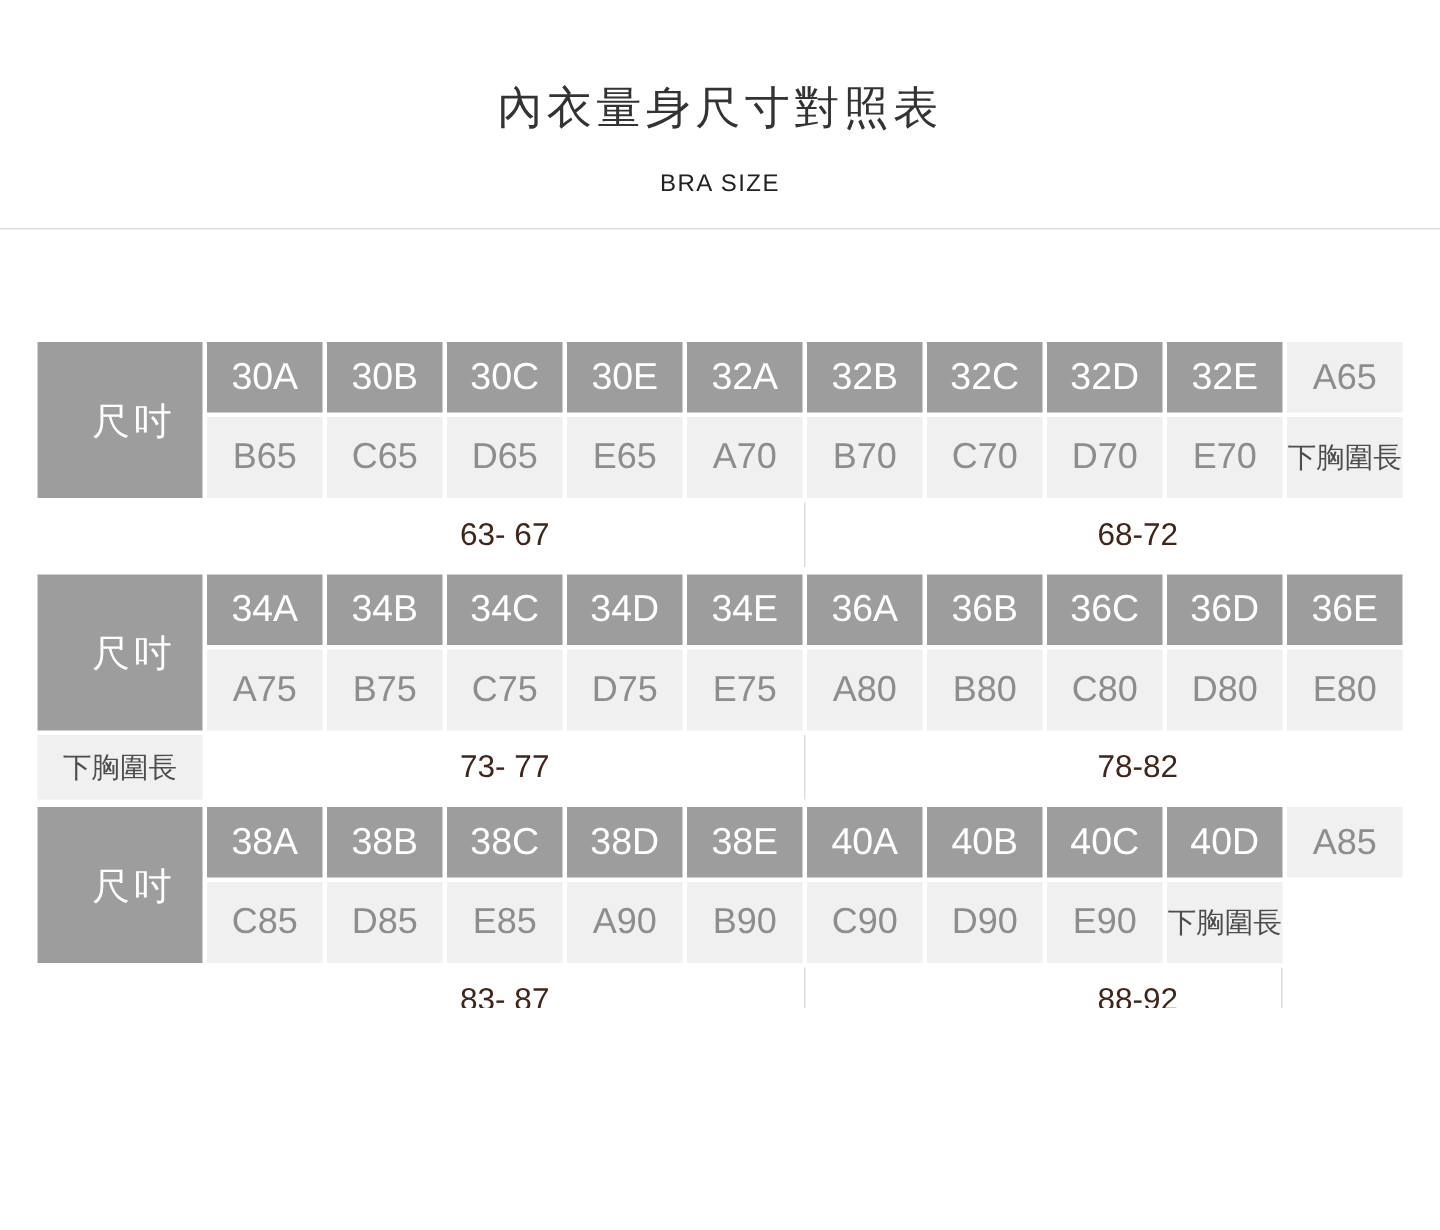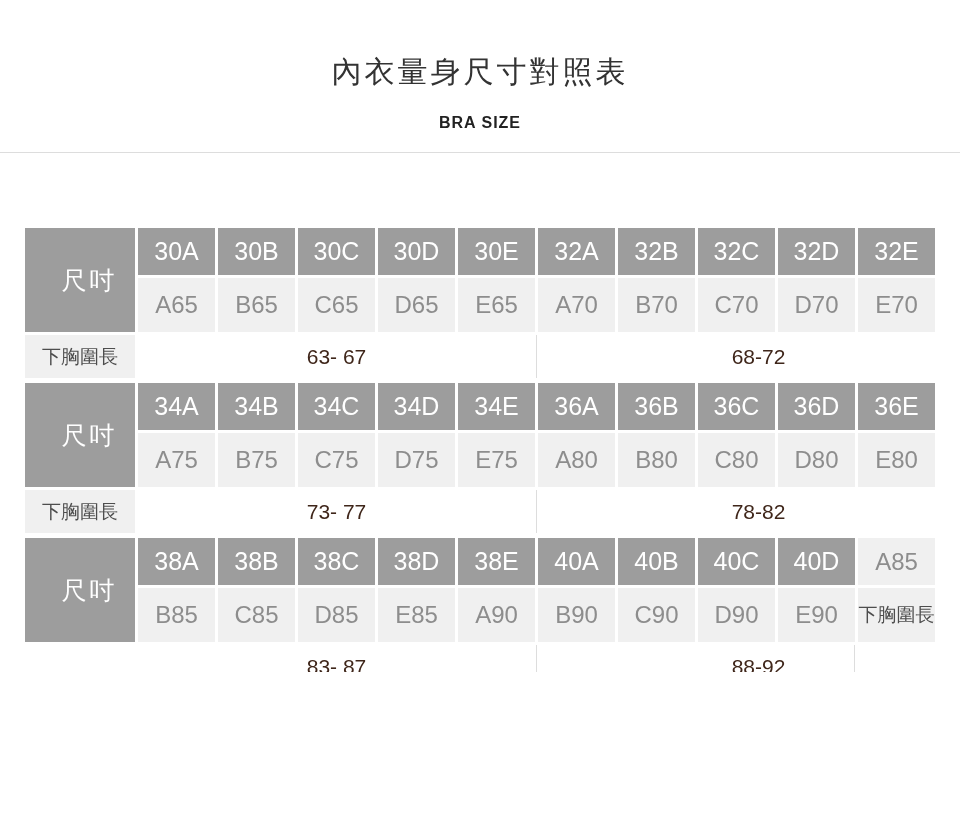--- a/index.html
+++ b/index.html
@@ -11,21 +11,21 @@
     font-family:"Liberation Sans","DejaVu Sans",sans-serif;
     overflow:hidden;
   }
   .title {
     position:absolute; top:52px; left:0; width:100%;
     text-align:center; font-size:30px; font-weight:400;
     color:#333333; letter-spacing:3px;
   }
   .subtitle {
     position:absolute; top:114px; left:0; width:100%;
-    text-align:center; font-size:16px; font-weight:700;
+    text-align:center; font-size:16px; font-weight:400;
     color:#222222; letter-spacing:1px;
   }
   .rule-top { position:absolute; top:152px; left:0; width:960px; height:1px; background:#dddddd; }
   .rule-bottom { position:absolute; top:817px; left:0; width:960px; height:1px; background:#dddddd; }
 
   .size-table { position:absolute; top:228px; left:25px; width:910px; }
   .group {
     display:grid;
     grid-template-columns:110px repeat(10, 1fr);
     grid-template-rows:47px 54px 43px;
@@ -71,21 +71,20 @@
   <div class="subtitle">BRA SIZE</div>
   <div class="rule-top"></div>
 
   <div class="size-table">
 
     <div class="group">
       <div class="cell label-size">尺吋</div>
       <div class="cell hcell">30A</div>
       <div class="cell hcell">30B</div>
       <div class="cell hcell">30C</div>
-      <div class="cell hcell">30D</div>
       <div class="cell hcell">30E</div>
       <div class="cell hcell">32A</div>
       <div class="cell hcell">32B</div>
       <div class="cell hcell">32C</div>
       <div class="cell hcell">32D</div>
       <div class="cell hcell">32E</div>
       <div class="cell code">A65</div>
       <div class="cell code">B65</div>
       <div class="cell code">C65</div>
       <div class="cell code">D65</div>
@@ -132,21 +131,20 @@
       <div class="cell hcell">38A</div>
       <div class="cell hcell">38B</div>
       <div class="cell hcell">38C</div>
       <div class="cell hcell">38D</div>
       <div class="cell hcell">38E</div>
       <div class="cell hcell">40A</div>
       <div class="cell hcell">40B</div>
       <div class="cell hcell">40C</div>
       <div class="cell hcell">40D</div>
       <div class="cell code">A85</div>
-      <div class="cell code">B85</div>
       <div class="cell code">C85</div>
       <div class="cell code">D85</div>
       <div class="cell code">E85</div>
       <div class="cell code">A90</div>
       <div class="cell code">B90</div>
       <div class="cell code">C90</div>
       <div class="cell code">D90</div>
       <div class="cell code">E90</div>
       <div class="cell band-label">下胸圍長</div>
       <div class="cell band band-left">83- 87</div>

